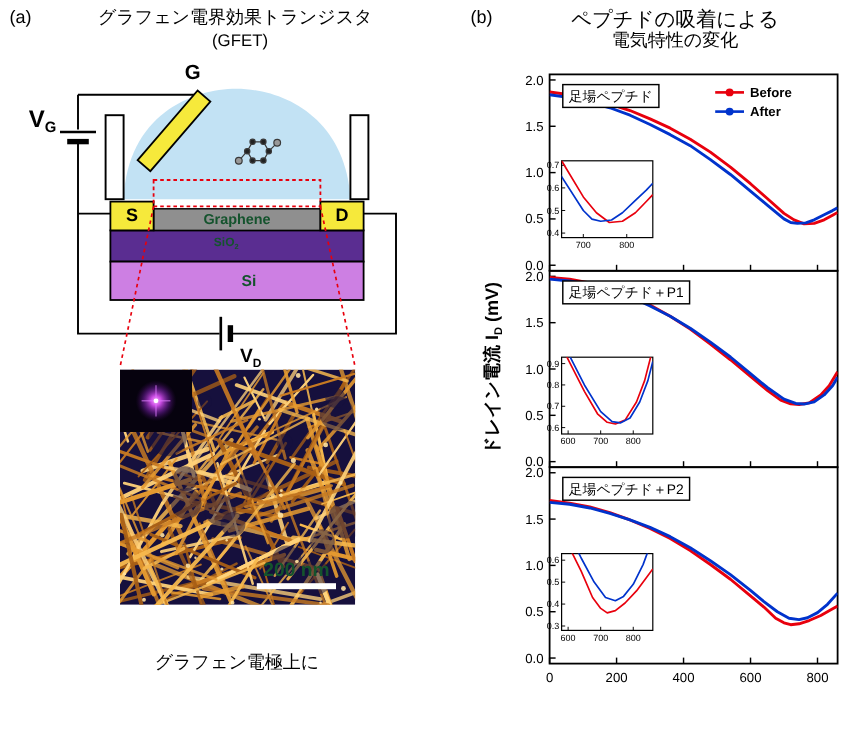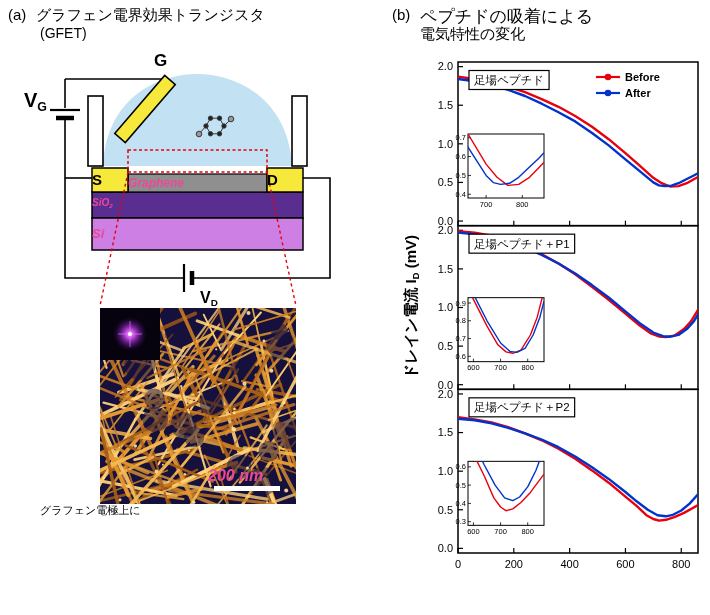--- a/index.html
+++ b/index.html
@@ -1,21 +1,21 @@
 <!DOCTYPE html>
 <html><head>
 <meta charset="utf-8">
 <style>
   html,body{margin:0;padding:0;background:#fff;font-family:"Liberation Sans","DejaVu Sans",sans-serif;}
   .figure{position:relative;width:710px;height:615px;background:#fff;overflow:hidden;}
   .abs{position:absolute;}
   .txt{position:absolute;color:#000;line-height:1.25;}
-  .center{}
+  .center{text-align:center;}
   .bold{font-weight:bold;}
-  .white{color:#ec4899;font-style:italic;}
+  .white{color:#14532d;}
   .sub{font-size:0.62em;vertical-align:-0.35em;}
   svg text{font-family:"Liberation Sans","DejaVu Sans",sans-serif;}
   .scalebar{position:absolute;background:#fff;}
 </style>
 </head>
 <body>
 
 <div class="figure">
 
   <svg class="abs" style="left:0;top:0" width="390" height="615">
@@ -309,21 +309,21 @@
   <div class="txt bold" style="left:154px;top:50px;font-size:17px">G</div>
   <div class="txt bold" style="left:24px;top:88px;font-size:20px"><span>V</span><span class="sub">G</span></div>
   <div class="txt bold center" style="left:92px;top:171px;width:36px;font-size:15px">S</div>
   <div class="txt bold center" style="left:267px;top:171px;width:36px;font-size:15px">D</div>
   <div class="txt bold center white" style="left:128px;top:176px;width:139px;font-size:12px">Graphene</div>
   <div class="txt bold center white" style="left:92px;top:197px;width:193px;font-size:10px"><span>SiO</span><span class="sub">2</span></div>
   <div class="txt bold center white" style="left:92px;top:226px;width:231px;font-size:13px">Si</div>
   <div class="txt bold" style="left:200px;top:288px;font-size:16px"><span>V</span><span class="sub">D</span></div>
   <div class="txt bold center white" style="left:208px;top:466px;width:78px;font-size:16px">200 nm</div>
   <div class="scalebar" style="left:214px;top:486px;width:66px;height:5px"></div>
-  <div class="txt center" style="left:40px;top:504px;width:315px;font-size:11px">グラフェン電極上に</div>
+  <div class="txt center" style="left:40px;top:544px;width:315px;font-size:15px">グラフェン電極上に</div>
 
   <svg class="abs" id="plots" style="left:390px;top:0" width="320" height="615">
       <defs>
         <clipPath id="clip-p0">
           <rect x="68" y="62" width="240" height="163.66666666666666"></rect>
         </clipPath>
         <clipPath id="clip-i0">
           <rect x="78" y="134" width="76" height="64"></rect>
         </clipPath>
         <clipPath id="clip-p1">

